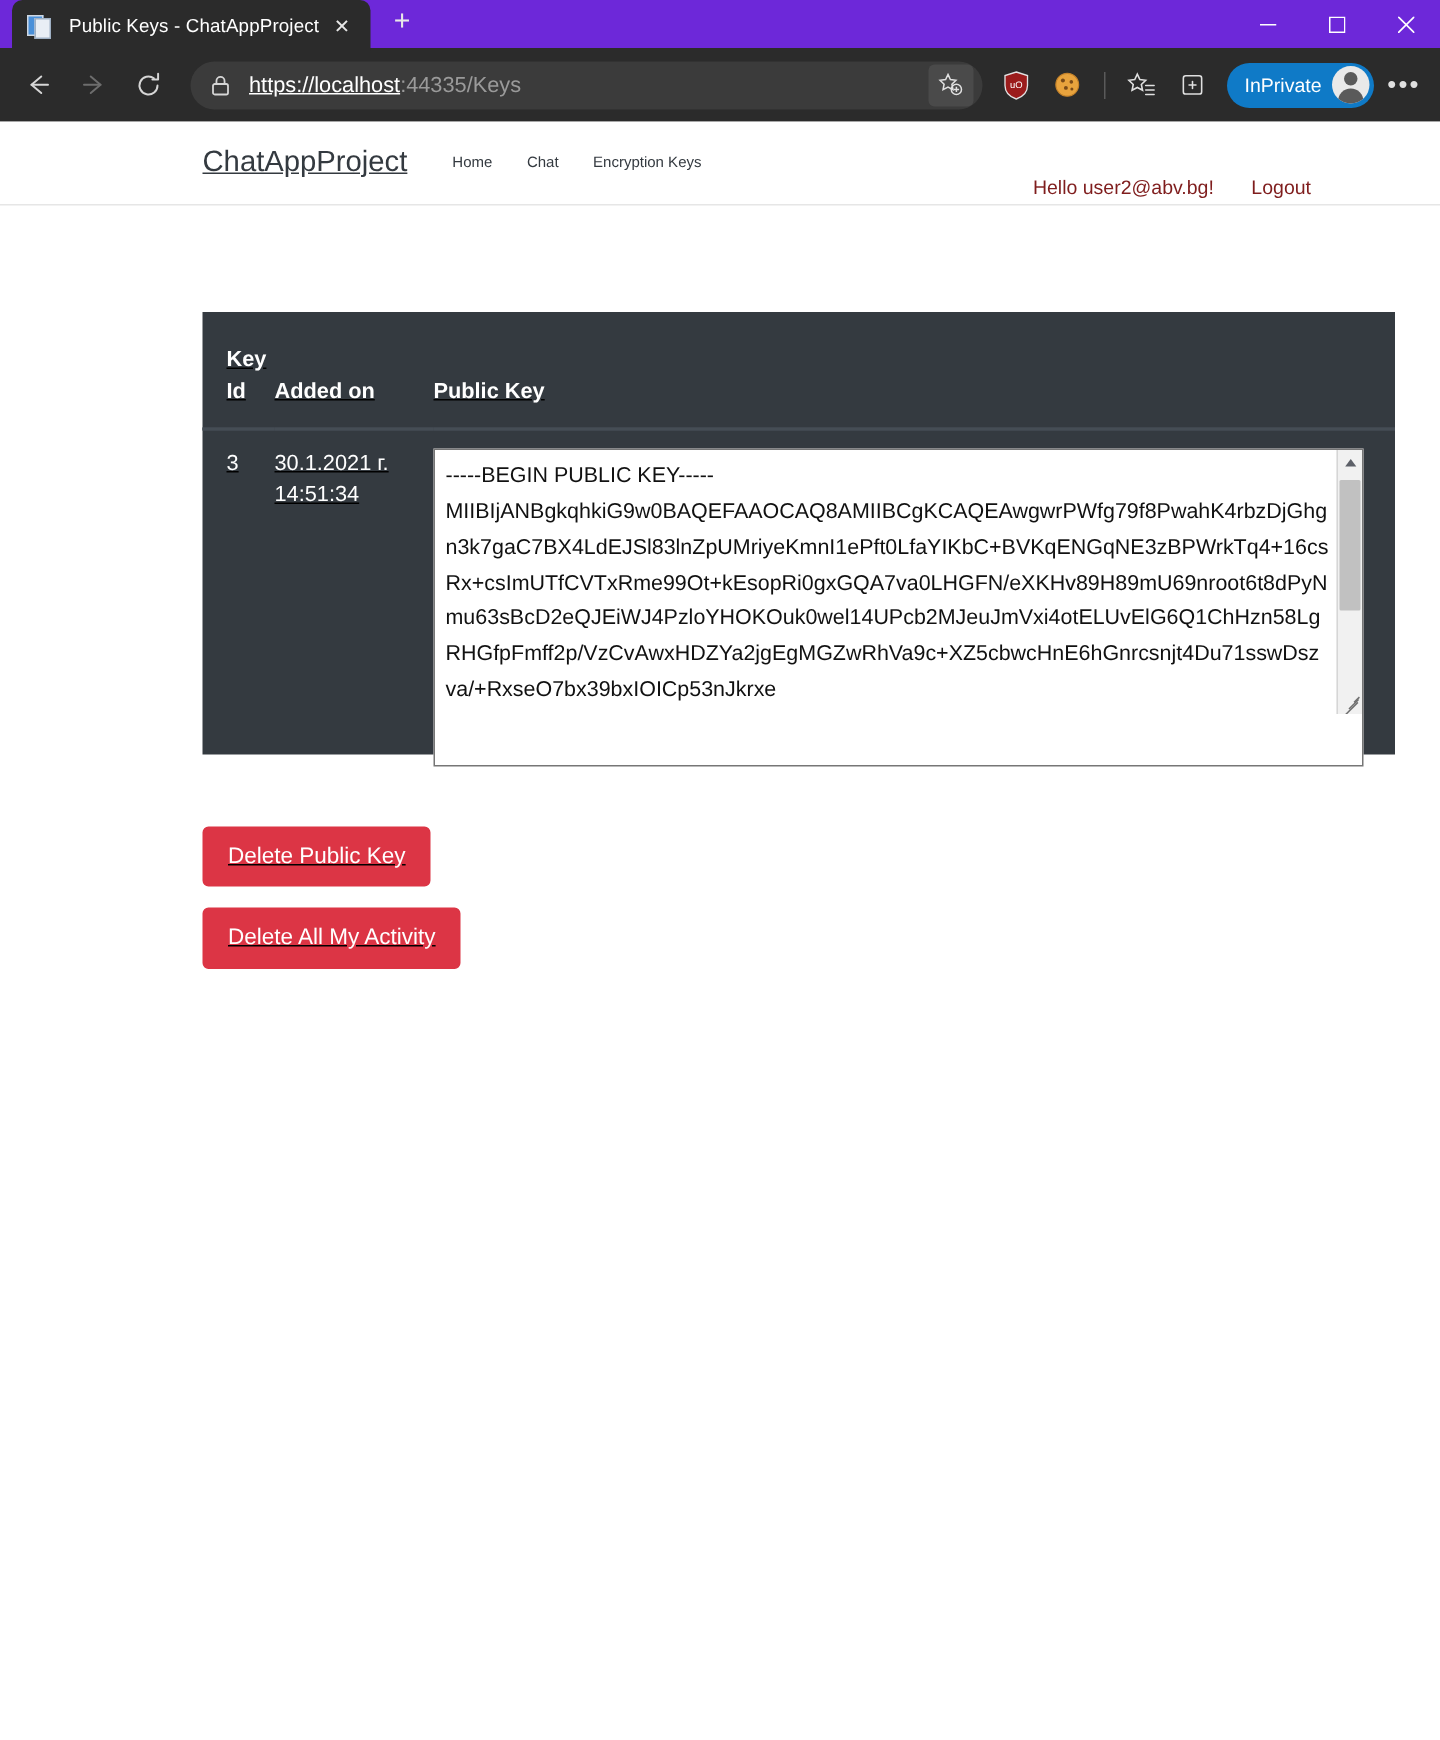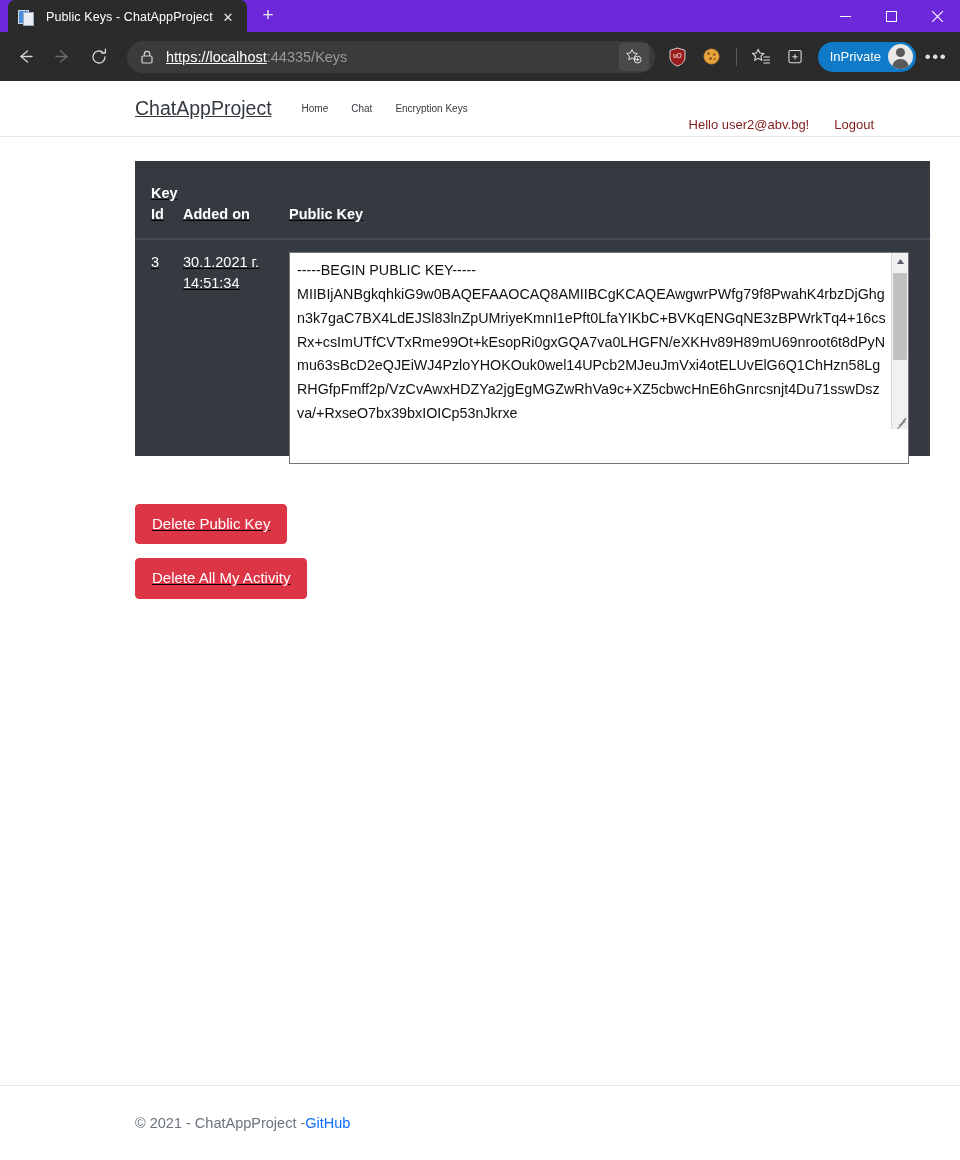--- a/index.html
+++ b/index.html
@@ -203,20 +203,21 @@
   }
 
   
   #viewport {
     flex: 1;
     background: #ffffff;
     overflow: hidden;
     position: relative;
     display: flex;
     flex-direction: column;
+    gap: 47px;
   }
 
   
   .site-nav {
     height: 56px;
     background: #ffffff;
     border-bottom: 1px solid #e6e6e6;
     display: flex;
     align-items: center;
     padding: 0 24px 0 135px;
@@ -560,18 +561,14 @@
               </div>
             </td>
           </tr>
         </tbody>
       </table>
 
       <button class="btn-danger" id="btn-delete-key">Delete Public Key</button>
       <button class="btn-danger" id="btn-delete-activity">Delete All My Activity</button>
     </div>
 
-    <div class="site-footer">
-      <span class="f-text">© 2021 - ChatAppProject - </span>
-        <a href="#">GitHub</a>
-    </div>
   </div>
 </div>
 
 </body></html>

